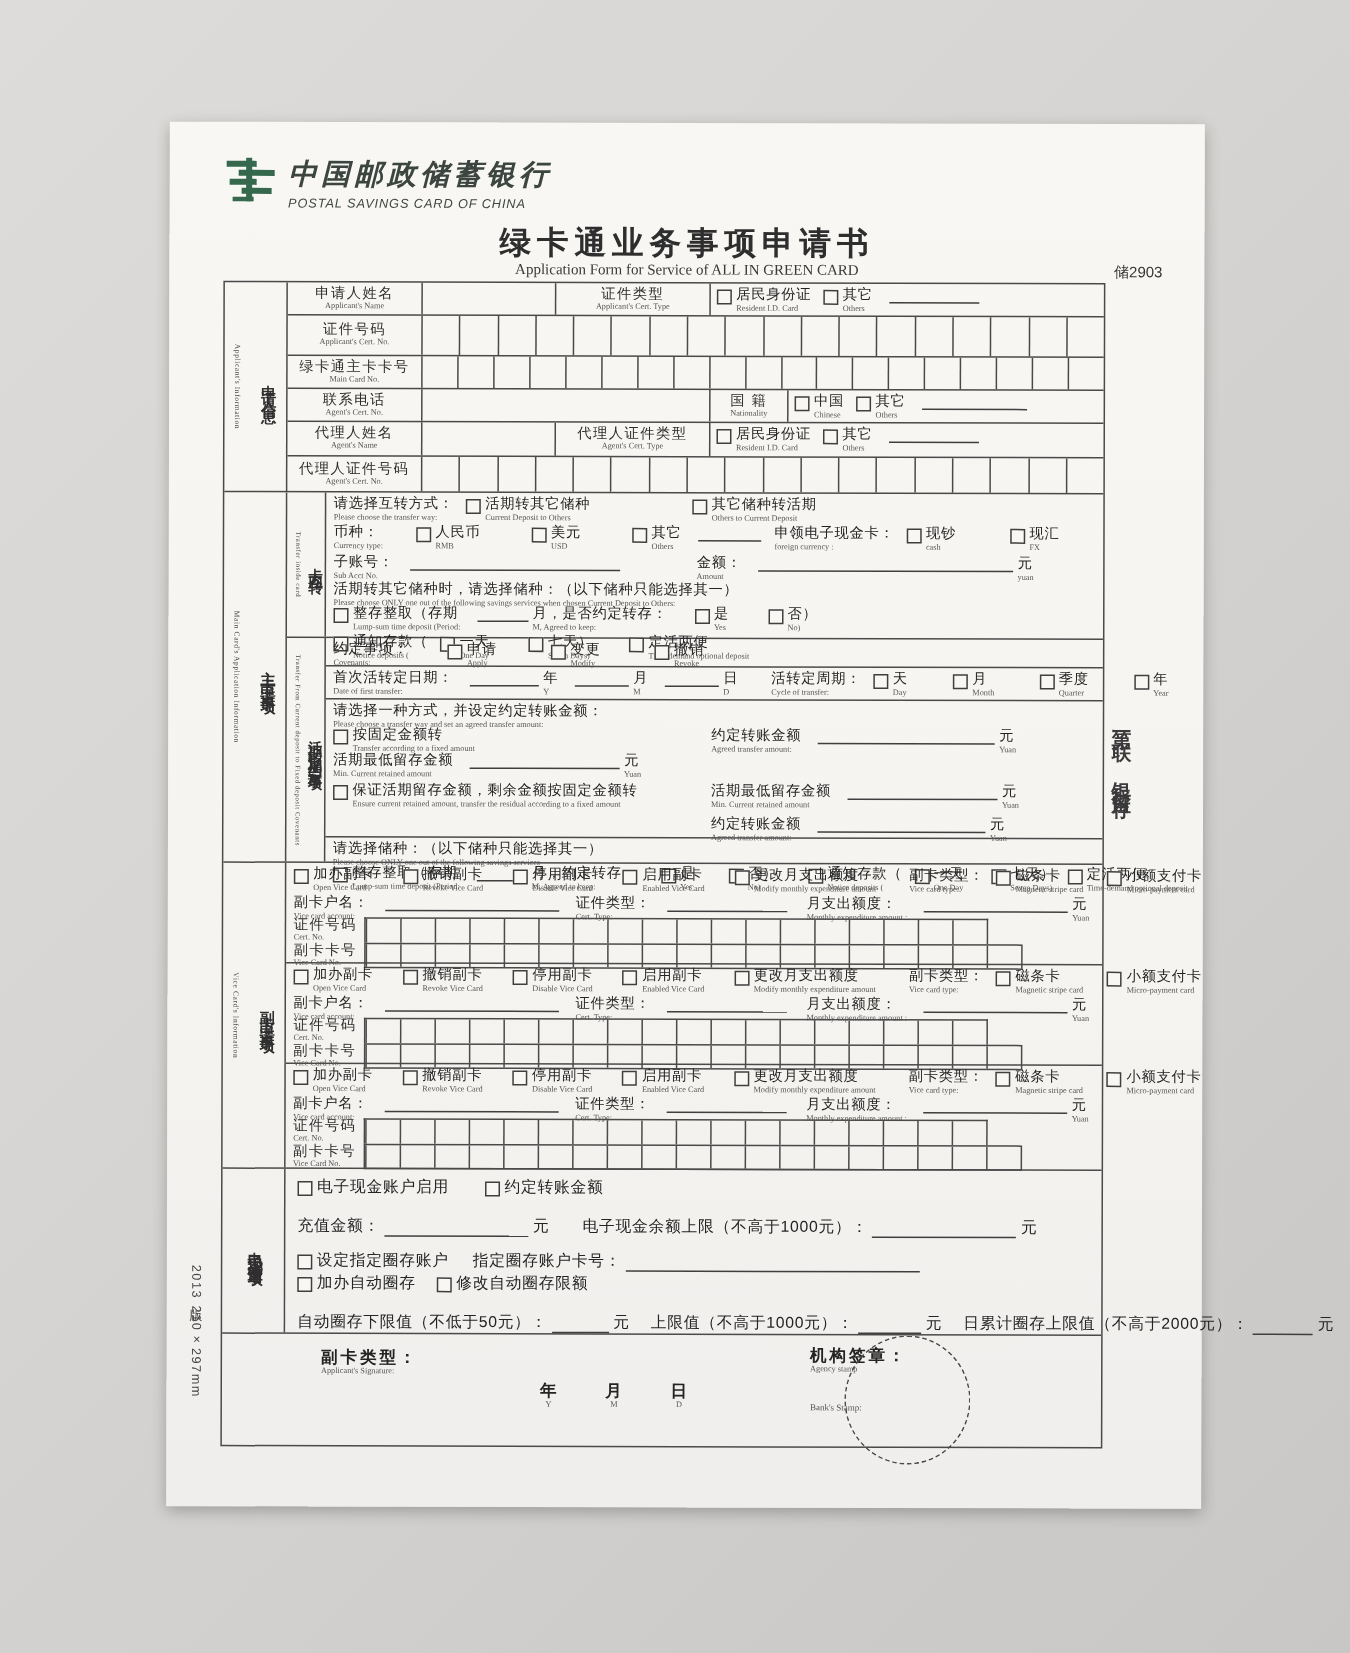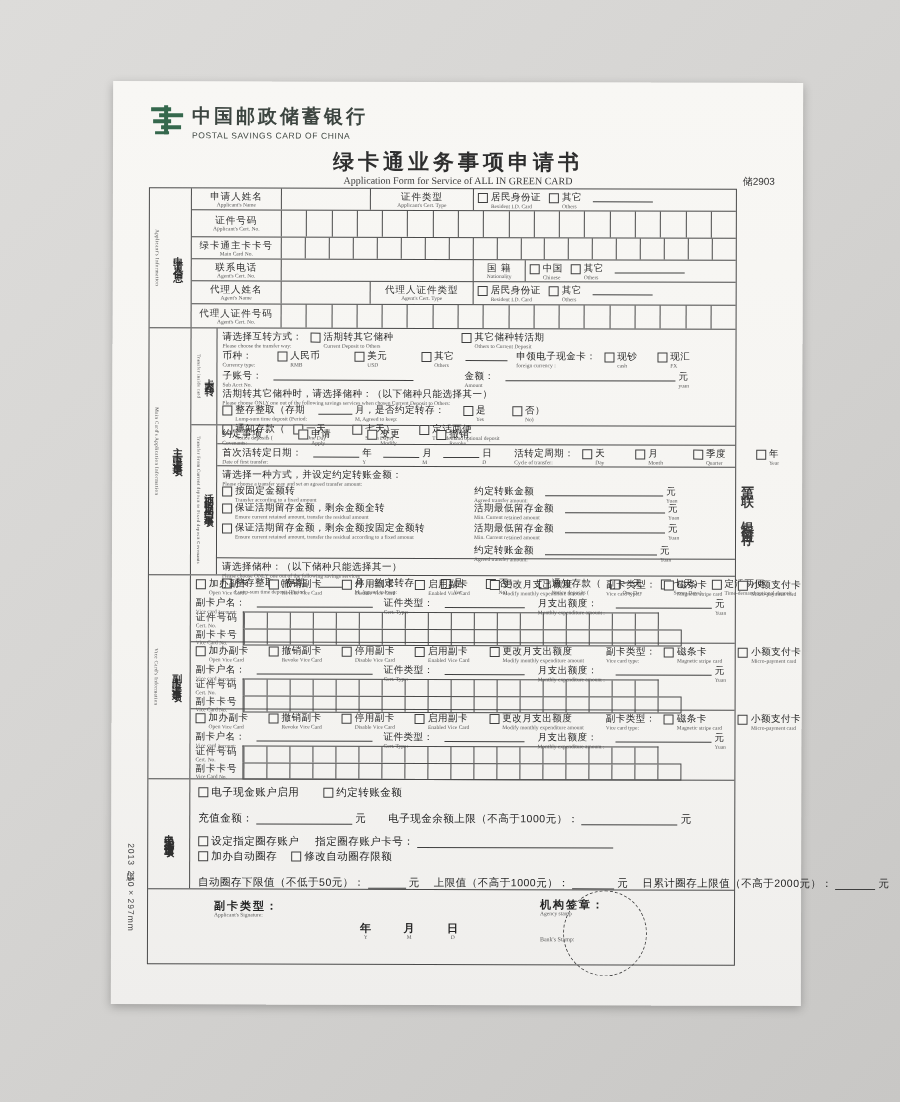--- a/index.html
+++ b/index.html
@@ -8,21 +8,21 @@
     font-family:"Liberation Sans","DejaVu Sans",sans-serif;
     background:linear-gradient(135deg,#dddcda 0%,#d6d5d3 40%,#c8c7c5 100%);
   }
   .paper{
     position:absolute;left:112px;top:82px;width:690px;height:923px;
     background:linear-gradient(180deg,#f8f7f4 0%,#f5f4f1 60%,#efeeec 100%);
     box-shadow:0 3px 10px rgba(0,0,0,.25);
     transform:rotate(.15deg);
   }
   
-  .logo-row{position:absolute;left:36px;top:22px;display:flex;align-items:flex-start;}
+  .logo-row{position:absolute;left:36px;top:22px;display:flex;align-items:flex-start;font-style:italic;}
   .bankname{margin-left:7px;}
   .bcn{font-family:"Liberation Serif","DejaVu Serif",serif;font-weight:bold;font-size:19px;letter-spacing:3px;color:#3c4540;}
   .ben{font-size:8.5px;letter-spacing:.6px;color:#3f4742;margin-top:1px;}
   .title{position:absolute;left:0;top:66px;width:100%;text-align:center;font-size:21px;font-weight:bold;letter-spacing:4px;color:#2e2e2e;}
   .subtitle{position:absolute;left:0;top:93px;width:100%;text-align:center;font-family:"Liberation Serif","DejaVu Serif",serif;font-size:10px;color:#3a3a3a;}
   .formcode{position:absolute;right:28px;top:92px;font-size:10px;color:#333;}
   .mg-left{position:absolute;left:14px;top:762px;writing-mode:vertical-rl;font-size:8.5px;color:#444;letter-spacing:1px;}
   .mg-right{position:absolute;left:626px;top:394px;writing-mode:vertical-rl;font-size:13px;font-weight:bold;color:#3a3a3a;letter-spacing:4px;}
   .mg-right .gap2{margin-top:16px;}
   
@@ -365,21 +365,21 @@
                     <span class="ent">foreign currency :</span>
                   </span>
                 </span>
               <span class="opt">
                   <span class="cb"></span>
                   <span class="st">
                     <span class="cnt">现钞</span>
                     <span class="ent">cash</span>
                   </span>
                 </span>
-              <span class="opt" style="margin-left:12px">
+              <span class="opt" style="margin-left:28px">
                   <span class="cb"></span>
                   <span class="st">
                     <span class="cnt">现汇</span>
                     <span class="ent">FX</span>
                   </span>
                 </span>
             </div>
             <div class="padrow" style="height:16px">
               <span class="opt">
                   <span class="st">
@@ -601,27 +601,20 @@
                 <span class="fill" style="width:118px"></span>
                 <span class="opt">
                     <span class="st">
                       <span class="cnt">元</span>
                       <span class="ent">Yuan</span>
                     </span>
                   </span>
               </span>
             </div>
             <div class="padrow" style="height:18px">
-              <span class="opt" style="flex:1">
-                  <span class="cb"></span>
-                  <span class="st">
-                    <span class="cnt">保证活期留存金额，剩余金额全转</span>
-                    <span class="ent">Ensure current retained amount, transfer the residual amount</span>
-                  </span>
-                </span>
               <span class="rcol">
                 <span class="opt">
                     <span class="st">
                       <span class="cnt">活期最低留存金额</span>
                       <span class="ent">Min. Current retained amount</span>
                     </span>
                   </span>
                 <span class="fill" style="width:100px"></span>
                 <span class="opt">
                     <span class="st">

